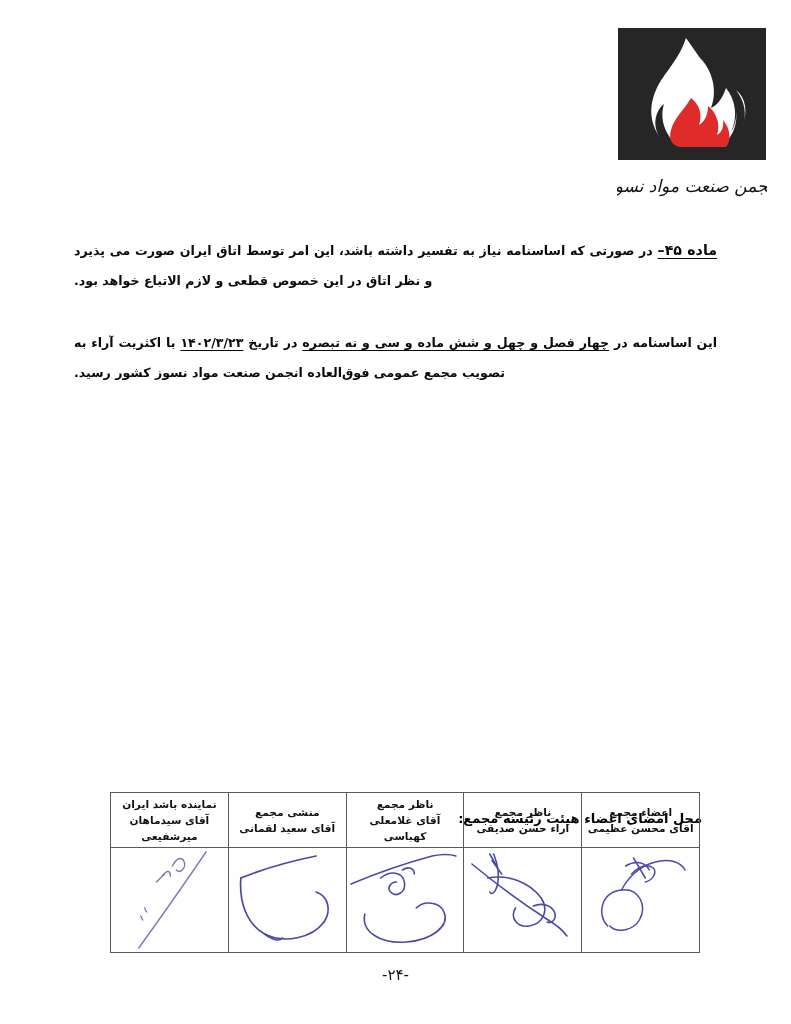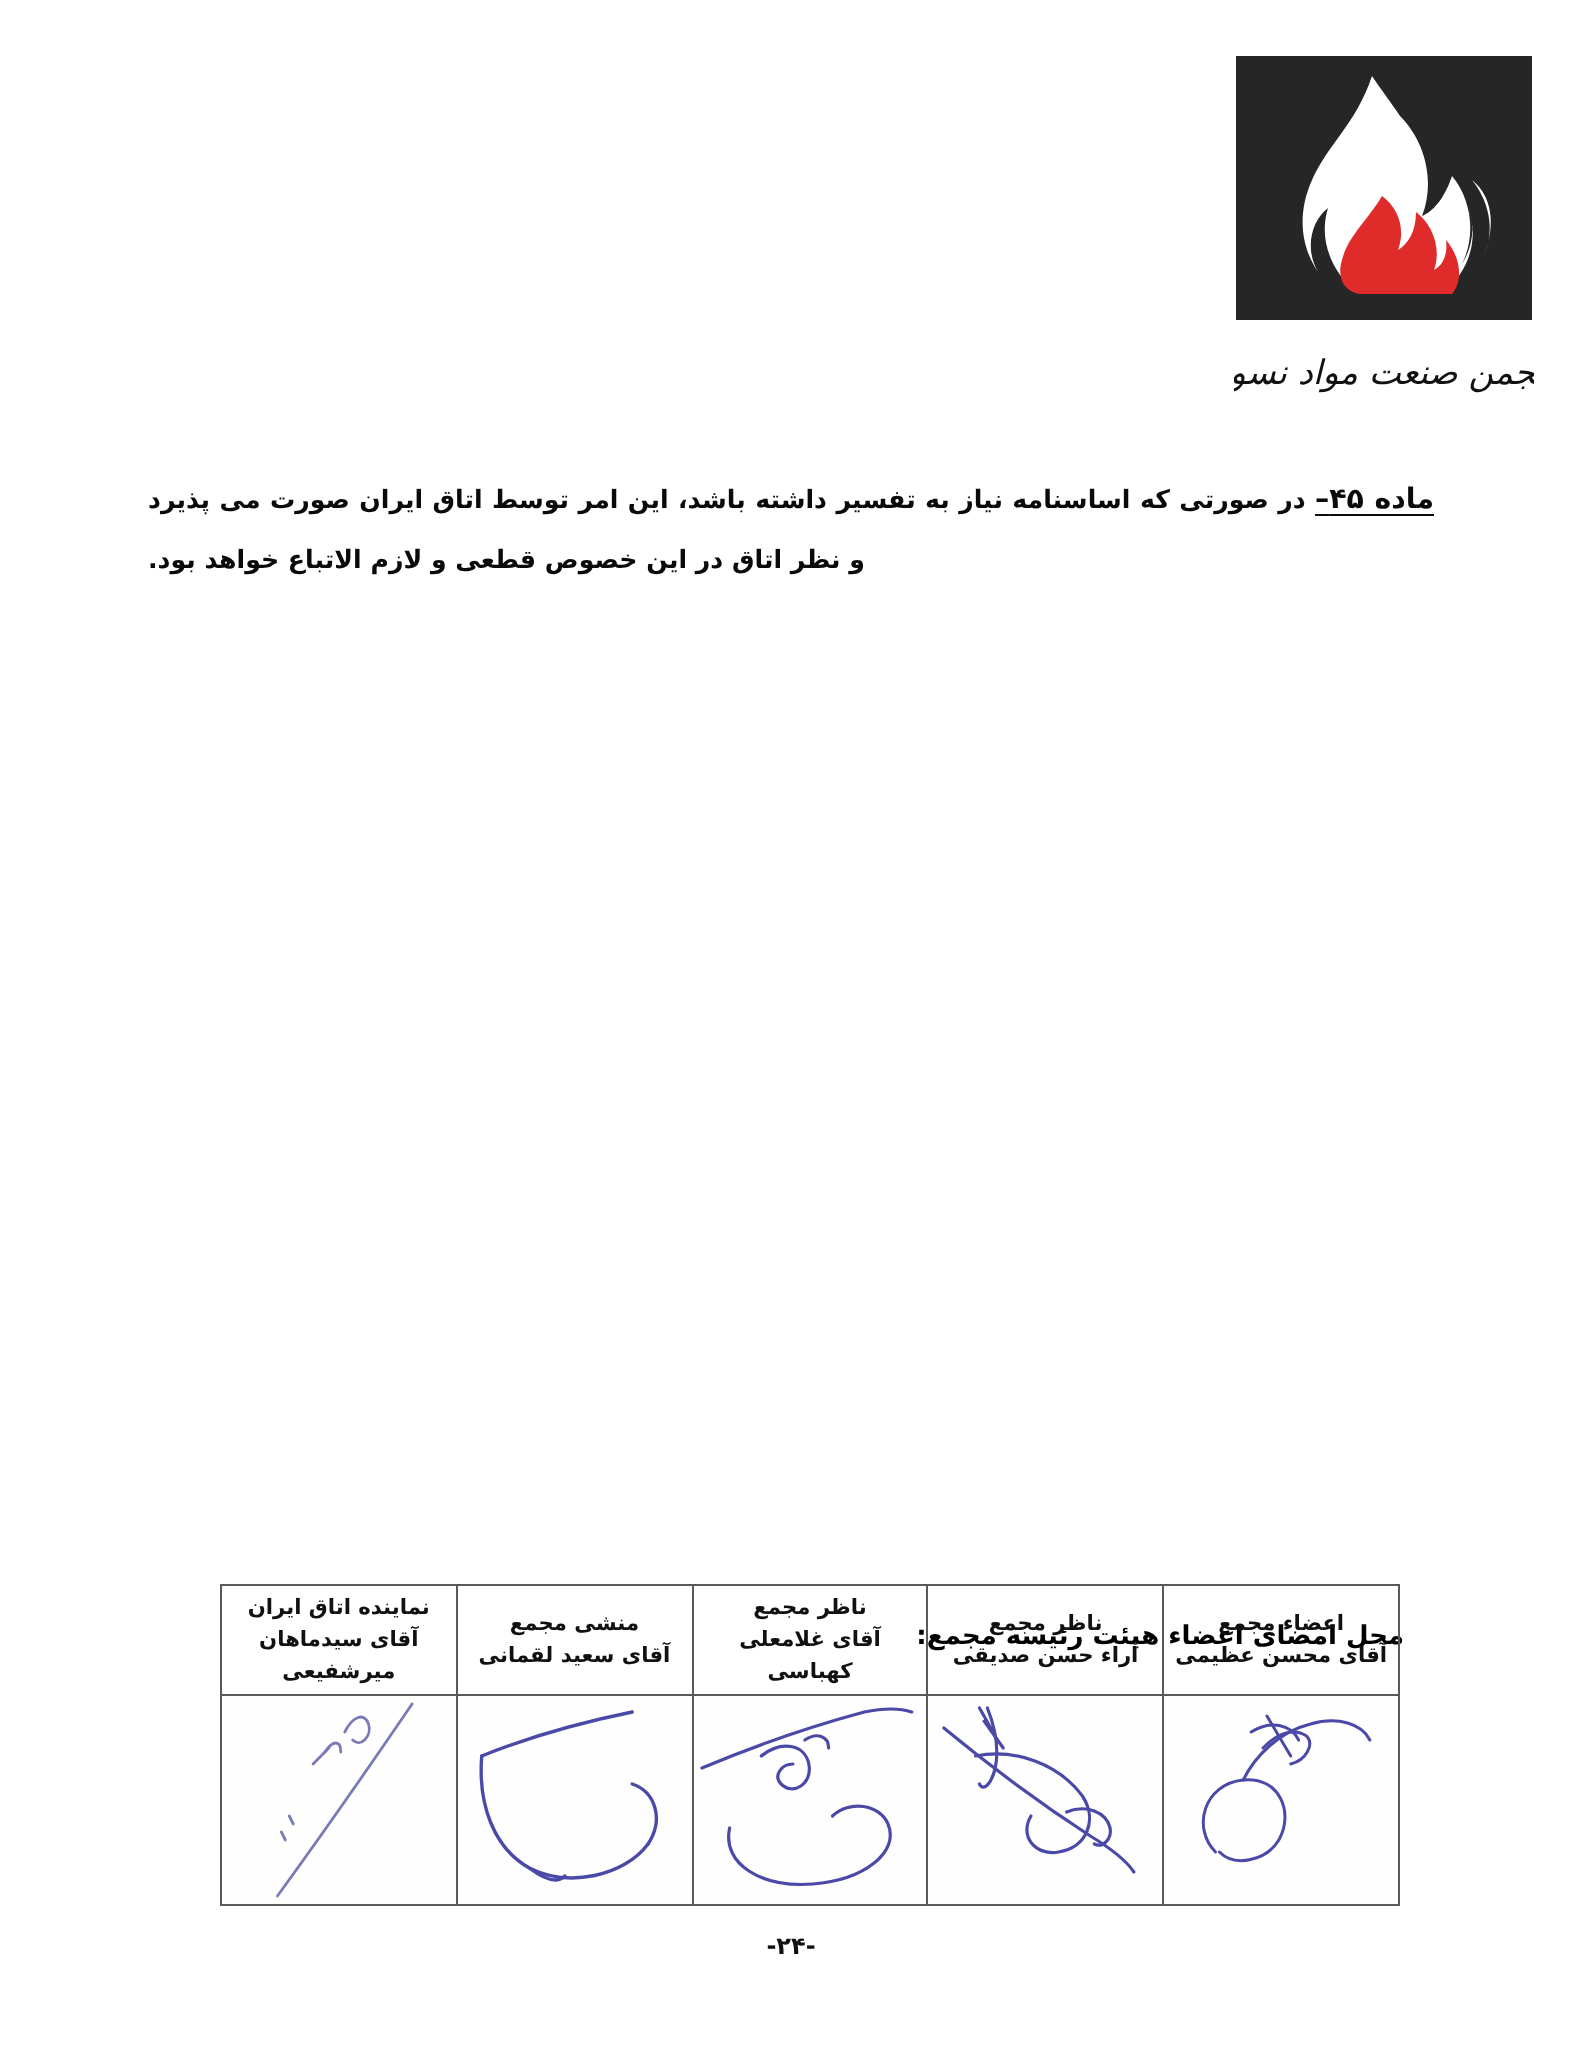--- a/index.html
+++ b/index.html
@@ -118,22 +118,22 @@
   }
   .sig-ink svg { display: block; width: 100%; height: 100%; }
 
   
   .page-number {
     position: absolute;
     top: 966px;
     left: 0;
     right: 0;
     text-align: center;
-    font-size: 12px;
-    font-weight: 700;
+    font-size: 15px;
+    font-weight: 400;
     color: #111;
     direction: rtl;
   }
 </style>
 </head>
 <body>
 
 <div class="page">
 
   <div class="logo-block">
@@ -162,20 +162,23 @@
   </div>
 
   <div class="body-area">
 
     <p class="para">
       <span class="art-label">ماده ۴۵</span><span class="art-label">–</span>
       <span>در صورتی که اساسنامه نیاز به تفسیر داشته باشد، این امر توسط اتاق ایران صورت می پذیرد و نظر اتاق در این خصوص قطعی و لازم الاتباع خواهد بود.</span>
     </p>
 
 
+    <p class="para p3">
+      <span>این اساسنامه در </span><span class="ul">چهار فصل و چهل و شش ماده و سی و نه تبصره</span><span> در تاریخ  </span><span class="ul">۱۴۰۲/۳/۲۳</span><span> با اکثریت آراء به تصویب مجمع عمومی فوق‌العاده انجمن صنعت مواد نسوز کشور رسید.</span>
+    </p>
 
   </div>
 
   <div class="sig-heading">محل امضای اعضاء هیئت رئیسه مجمع:</div>
 
   <table class="sig-table">
     <tbody>
       <tr class="head">
         <td>
           <span class="role">اعضاء مجمع</span>
@@ -187,21 +190,21 @@
         </td>
         <td>
           <span class="role">ناظر مجمع</span>
           <span class="person">آقای غلامعلی کهباسی</span>
         </td>
         <td>
           <span class="role">منشی مجمع</span>
           <span class="person">آقای سعید لقمانی</span>
         </td>
         <td>
-          <span class="role">نماینده اتاق ایران</span>
+          <span class="role">نماینده باشد ایران</span>
           <span class="person">آقای سیدماهان میرشفیعی</span>
         </td>
       </tr>
       <tr class="sigs">
 
         <td>
           <div class="sig-ink">
             <svg viewBox="0 0 118 104" preserveAspectRatio="none" aria-hidden="true">
               <g fill="none" stroke="#4a49a8" stroke-width="1.5" stroke-linecap="round">
                 <path d="M26 78 C 14 66, 20 44, 40 42 C 58 40, 66 58, 58 72 C 52 82, 36 86, 28 78"></path>

